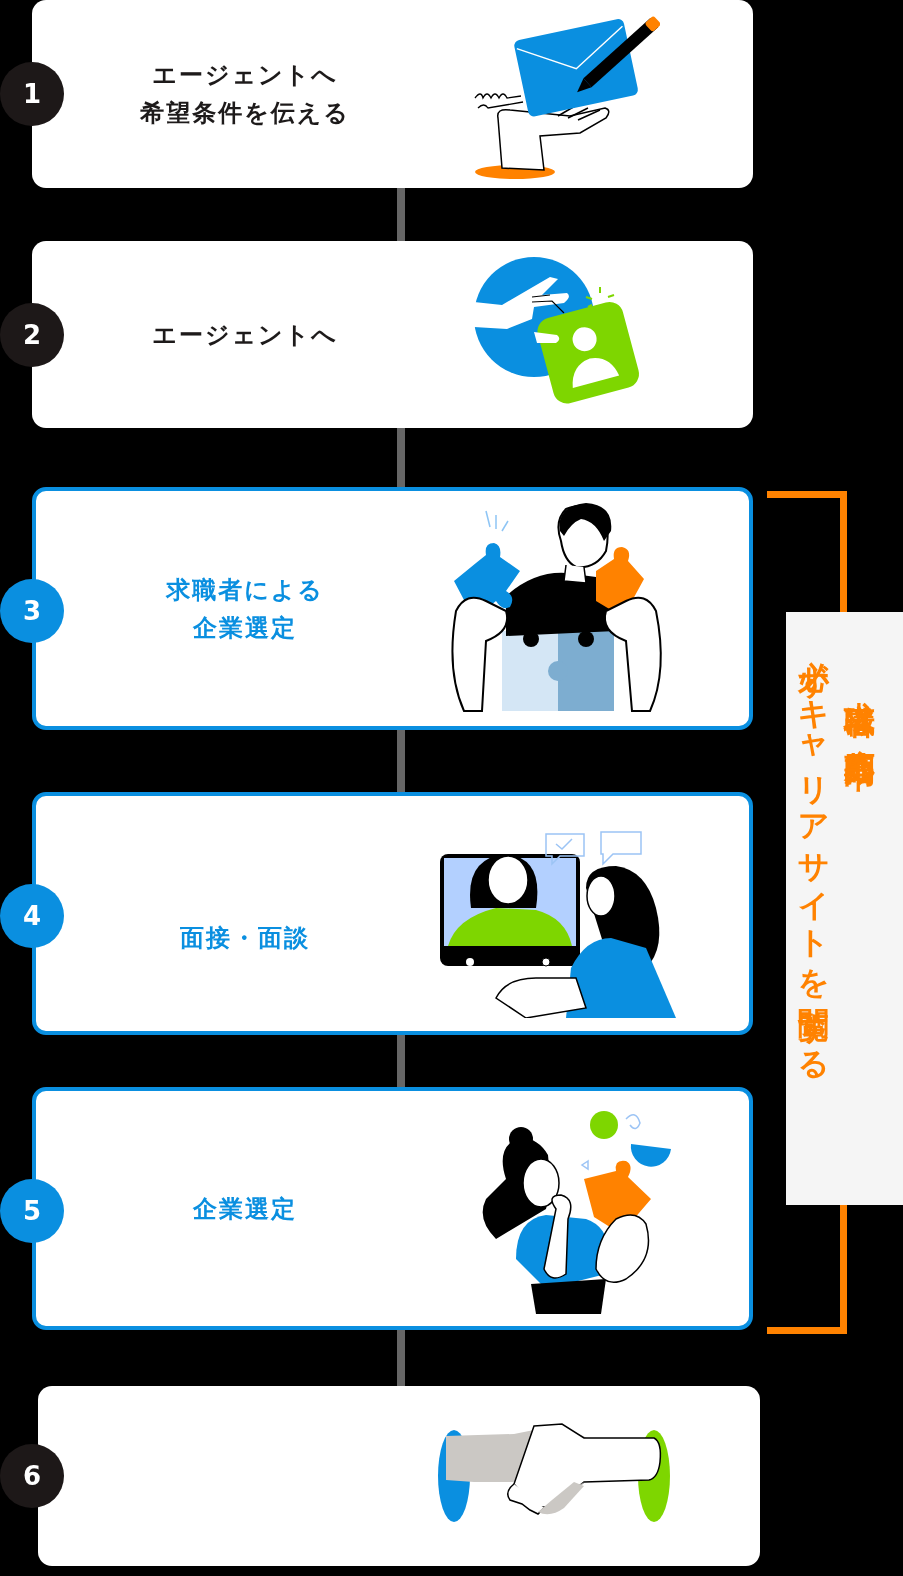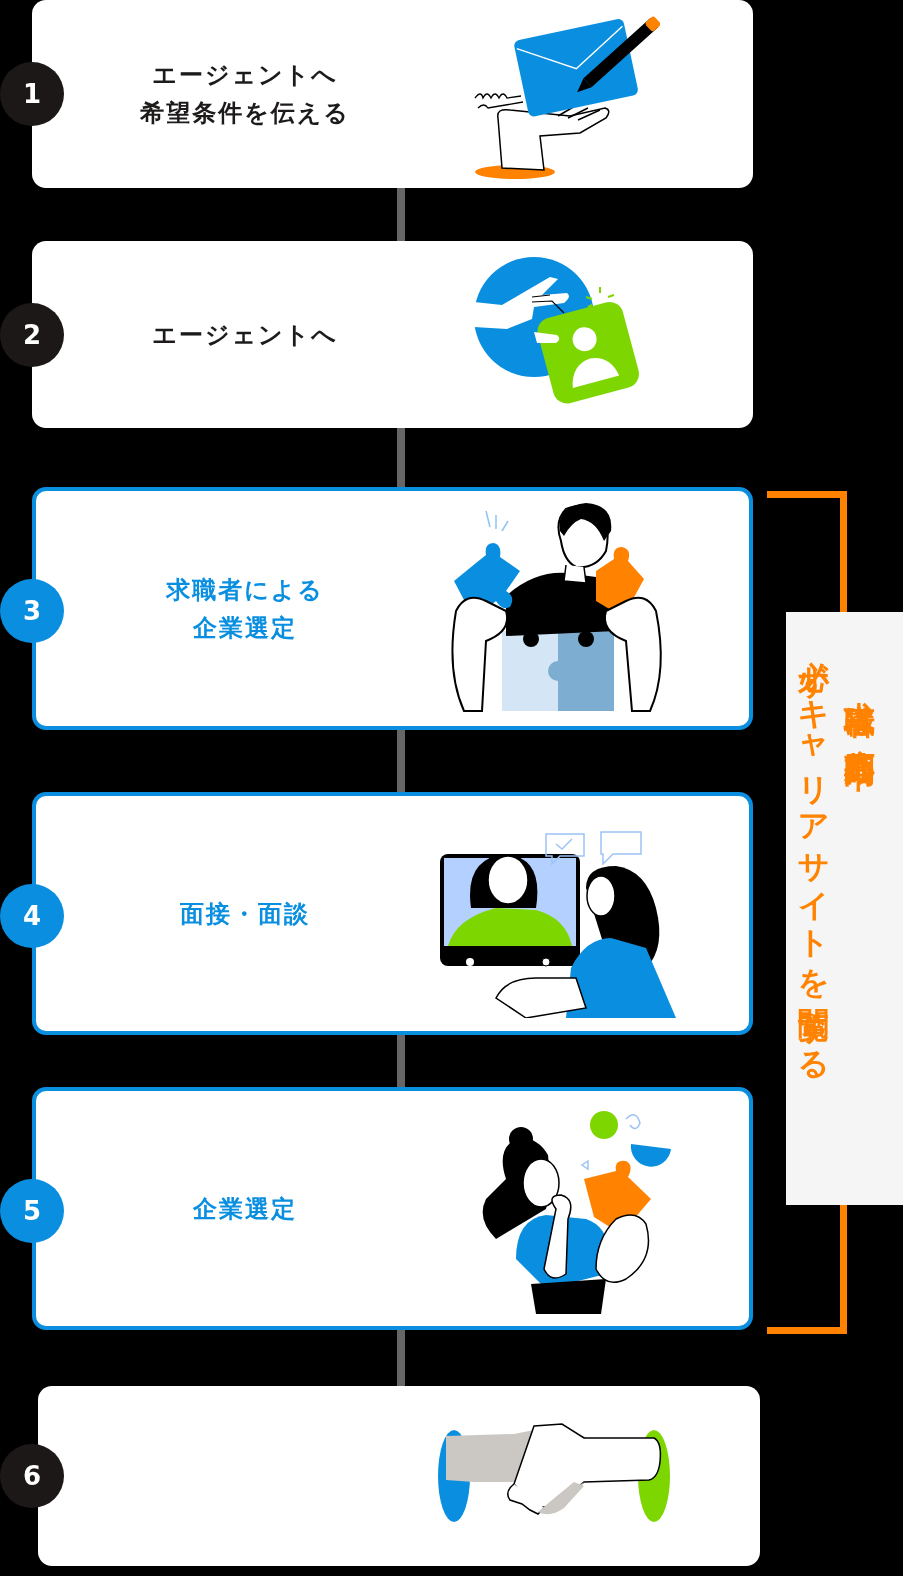--- a/index.html
+++ b/index.html
@@ -146,21 +146,21 @@
     <g stroke="#8ec5f5" stroke-width="1.5">
         <line x1="40" y1="10" x2="44" y2="26"></line>
         <line x1="50" y1="14" x2="50" y2="28"></line>
         <line x1="62" y1="20" x2="56" y2="30"></line>
       </g>
   </svg>
   <div class="badge blue" style="left:-36px;top:88px;">3</div>
 </div>
 
 <div class="card highlight" style="left:32px;top:792px;width:721px;height:243px;">
-  <div class="card-title blue" style="left:-6px;">面接・面談</div>
+  <div class="card-title blue" style="left:-6px;margin-top:24px;">面接・面談</div>
   <svg class="illus" style="left:400px;top:22px;" width="260" height="200" viewBox="0 0 260 200">
     <rect x="4" y="36" width="140" height="112" rx="8" fill="#000"></rect>
     <rect x="8" y="40" width="132" height="88" fill="#b3d0ff"></rect>
     <path d="M12 128 Q20 100 60 90 L100 92 Q130 100 136 128 Z" fill="#7ed600"></path>
     <path d="M35 90 Q28 40 70 36 Q108 40 100 90 Z" fill="#000"></path>
     <ellipse cx="72" cy="62" rx="20" ry="24" fill="#fff" stroke="#000" stroke-width="1.5"></ellipse>
     <circle cx="34" cy="144" r="4" fill="#fff"></circle>
       <circle cx="110" cy="144" r="4" fill="#fff" stroke="#000"></circle>
     <path d="M150 70 Q150 48 180 48 Q210 52 220 90 Q230 130 210 150 L175 150 Z" fill="#000"></path>
     <ellipse cx="165" cy="78" rx="14" ry="20" fill="#fff" stroke="#000" stroke-width="1.5"></ellipse>

